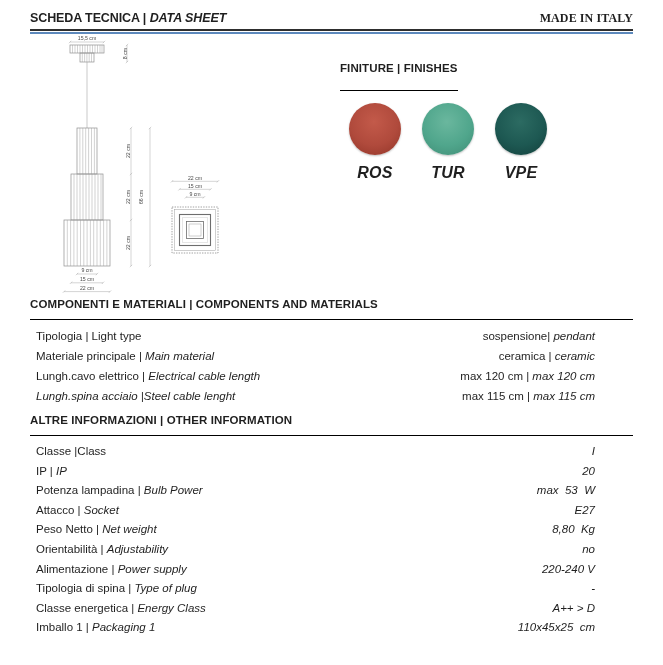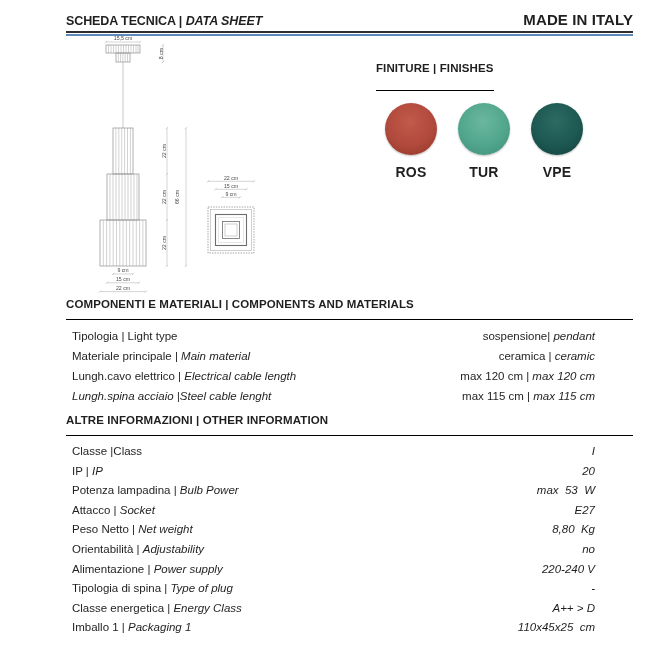--- a/index.html
+++ b/index.html
@@ -1,42 +1,42 @@
 <!DOCTYPE html>
 <html><head>
 <meta charset="utf-8">
 <style>
   html,body{margin:0;padding:0;}
   body{
     width:663px;height:665px;position:relative;background:#ffffff;
     font-family:"Liberation Sans",sans-serif;color:#1f1f1f;overflow:hidden;
   }
-  .page{position:absolute;inset:0;margin-left:36px;}
+  .page{position:absolute;inset:0;}
 
   
   .header{position:absolute;left:30px;right:30px;top:11px;}
   .header-row{display:flex;justify-content:space-between;align-items:baseline;}
   .header-title{font-size:12.5px;font-weight:bold;letter-spacing:-0.1px;}
   .header-title .t-en{font-style:italic;}
-  .made-in{font-size:15px;font-weight:600;letter-spacing:0.1px;}
+  .made-in{font-size:12px;font-weight:600;letter-spacing:0.1px;font-family:Liberation Serif, serif;}
   .rule-dark{height:2px;background:#2e2e2e;margin-top:3px;}
   .rule-blue{height:2px;background:#5d89bc;margin-top:1px;}
 
   
   .drawing{position:absolute;left:30px;top:33px;width:225px;height:262px;}
   .drawing text{font-family:"Liberation Sans",sans-serif;font-size:5.2px;fill:#4a4a4a;}
 
   
   .finishes{position:absolute;left:340px;top:58px;}
   .finishes-title{margin:0;font-size:11.5px;font-weight:bold;display:inline-block;
     border-bottom:1.5px solid #000;padding-bottom:16px;letter-spacing:0.1px;}
   .swatch-row{display:flex;gap:21px;margin-top:12px;margin-left:9px;}
   .swatch{display:flex;flex-direction:column;align-items:center;width:52px;}
   .swatch-circle{width:52px;height:52px;border-radius:50%;box-shadow:0 1px 2px rgba(0,0,0,0.25);}
-  .swatch-label{margin-top:9px;font-size:14px;font-weight:bold;letter-spacing:0.2px;}
+  .swatch-label{margin-top:9px;font-size:16px;font-weight:bold;letter-spacing:0.2px;font-style:italic;}
 
   
   .specs{position:absolute;left:30px;right:30px;}
   .specs.components{top:298px;}
   .specs.other{top:414px;}
   .section-title{margin:0;font-size:11.5px;font-weight:bold;letter-spacing:0.1px;
     border-bottom:1.5px solid #000;padding-bottom:9px;}
   .rows{margin-top:6px;}
   .spec-row{display:flex;justify-content:space-between;align-items:baseline;}
   .components .spec-row{line-height:20px;gap:22px;}

